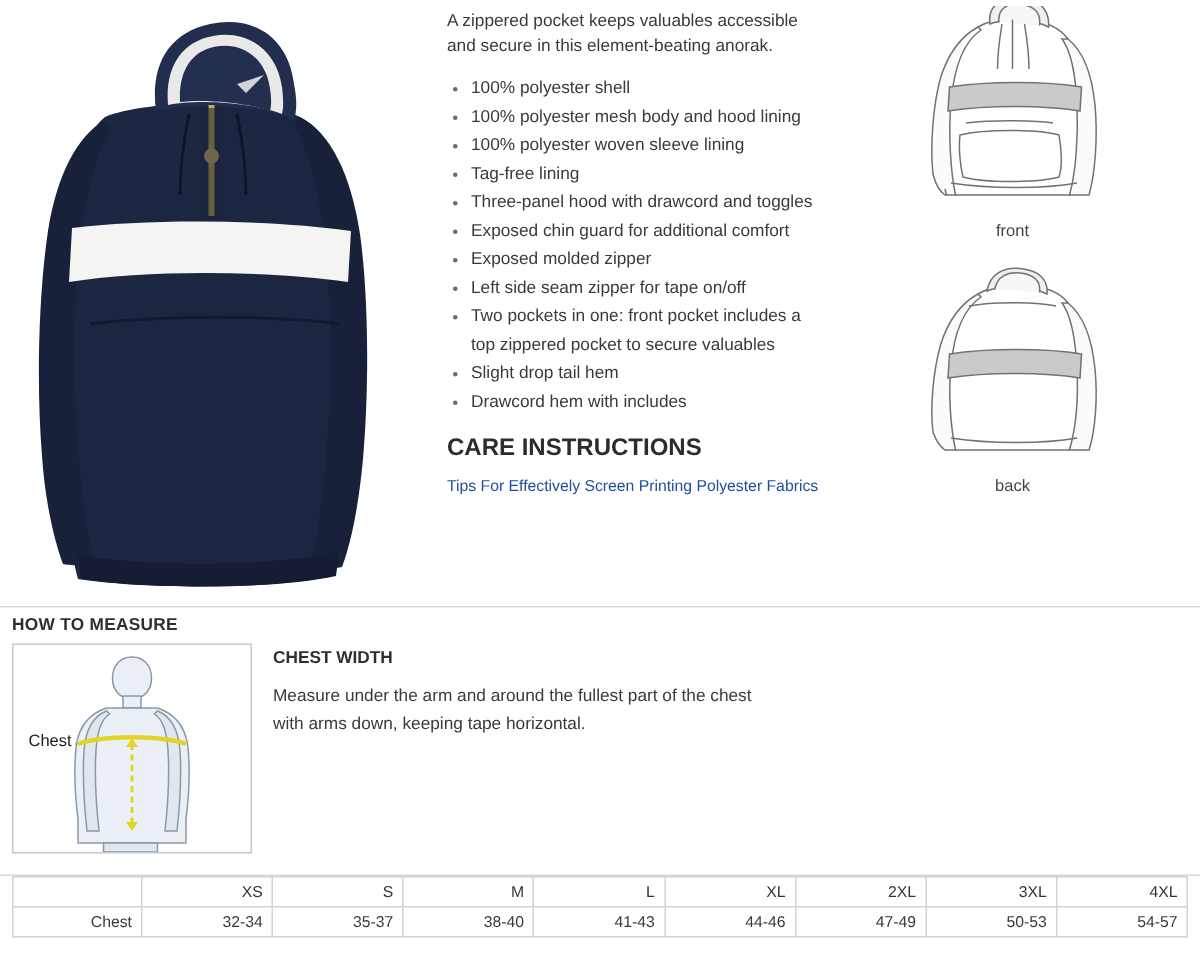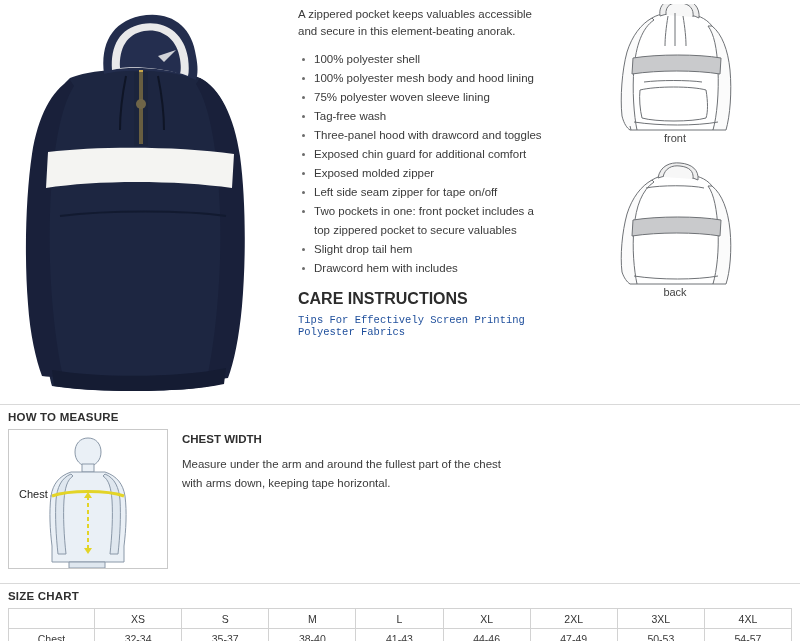--- a/index.html
+++ b/index.html
@@ -47,28 +47,28 @@
     background: #6b6b6b;
     border-radius: 50%;
   }
   .care-title {
     font-size: 16px; font-weight: bold; color: #2c2c2c;
     margin: 4px 0 6px 0;
   }
   .care-body { font-size: 11.5px; line-height: 17px; color: #3a3a3a; margin: 0 0 14px 0; }
   .tips-link {
     display: inline-block;
-    font-size: 10.5px; color: #1f4f9c; text-decoration: none; font-family: Liberation Mono, monospace;
+    font-size: 10.5px; color: #1f4f9c; text-decoration: none;
   }
 
   .sketch-col { width: 248px; padding: 4px 8px 0 6px; position: relative; }
   .sketch-wrap { width: 230px; margin: 0 auto; }
   .sketch-item { width: 230px; text-align: center; }
   .sketch-svg { display: block; margin: 0 auto; }
-  .sketch-cap { font-size: 11px; color: #444; margin-top: 0; text-align: center; }
+  .sketch-cap { font-size: 11px; color: #444; margin-top: 16px; text-align: center; }
 
   
   .hr-line { height: 1px; background: #d9d9d9; width: 800px; }
   .sec-title {
     font-size: 11.5px; font-weight: bold; color: #2f2f2f;
     padding: 6px 0 6px 8px; letter-spacing: .2px;
   }
   .measure { display: flex; padding: 0 0 0 8px; }
   .measure-box {
     width: 160px; height: 140px;
@@ -91,21 +91,21 @@
   table.size {
     border-collapse: collapse;
     width: 784px;
     font-size: 10.5px;
     color: #3a3a3a;
   }
   table.size th, table.size td {
     border: 1px solid #d2d2d2;
     height: 20px;
     padding: 2px 6px;
-    text-align: center;
+    text-align: right;
     font-weight: normal;
     white-space: nowrap;
   }
   table.size thead th { background: #ffffff; color: #333; }
   table.size tbody th { width: 86px; }
   table.size col.lbl { width: 86px; }
 </style>
 </head>
 <body>
 
@@ -154,22 +154,22 @@
           <path d="M150 52 L168 46 L156 58 Z" fill="#f0f0f0" opacity=".85"></path>
         </svg>
       </div>
     </div>
 
     <div class="desc-col">
       <p class="desc-intro">A zippered pocket keeps valuables accessible and secure in this element-beating anorak.</p>
       <ul class="feat">
         <li>100% polyester shell</li>
         <li>100% polyester mesh body and hood lining</li>
-        <li>75% polyester woven sleeve lining</li>
-        <li>Tag-free wash</li>
+        <li>100% polyester woven sleeve lining</li>
+        <li>Tag-free lining</li>
         <li>Three-panel hood with drawcord and toggles</li>
         <li>Exposed chin guard for additional comfort</li>
         <li>Exposed molded zipper</li>
         <li>Left side seam zipper for tape on/off</li>
         <li>Two pockets in one: front pocket includes a top zippered pocket to secure valuables</li>
         <li>Slight drop tail hem</li>
         <li>Drawcord hem with includes</li>
       </ul>
       <div class="care-title">CARE INSTRUCTIONS</div>
       <a href="#" class="tips-link" style="color: rgb(31, 79, 156);">Tips For Effectively Screen Printing Polyester Fabrics</a>
@@ -261,21 +261,20 @@
     </div>
 
     <div class="measure-text">
       <div class="m-head">CHEST WIDTH</div>
       <div class="m-body">Measure under the arm and around the fullest part of the chest</div>
       <div class="m-body">with arms down, keeping tape horizontal.</div>
     </div>
   </div>
 
   <div class="hr-line" style="margin-top:14px;"></div>
-  <div class="sec-title">SIZE CHART</div>
 
   <div class="chart-wrap">
     <table class="size">
       <colgroup>
           <col class="lbl">
           <col>
           <col>
           <col>
           <col>
           <col>

